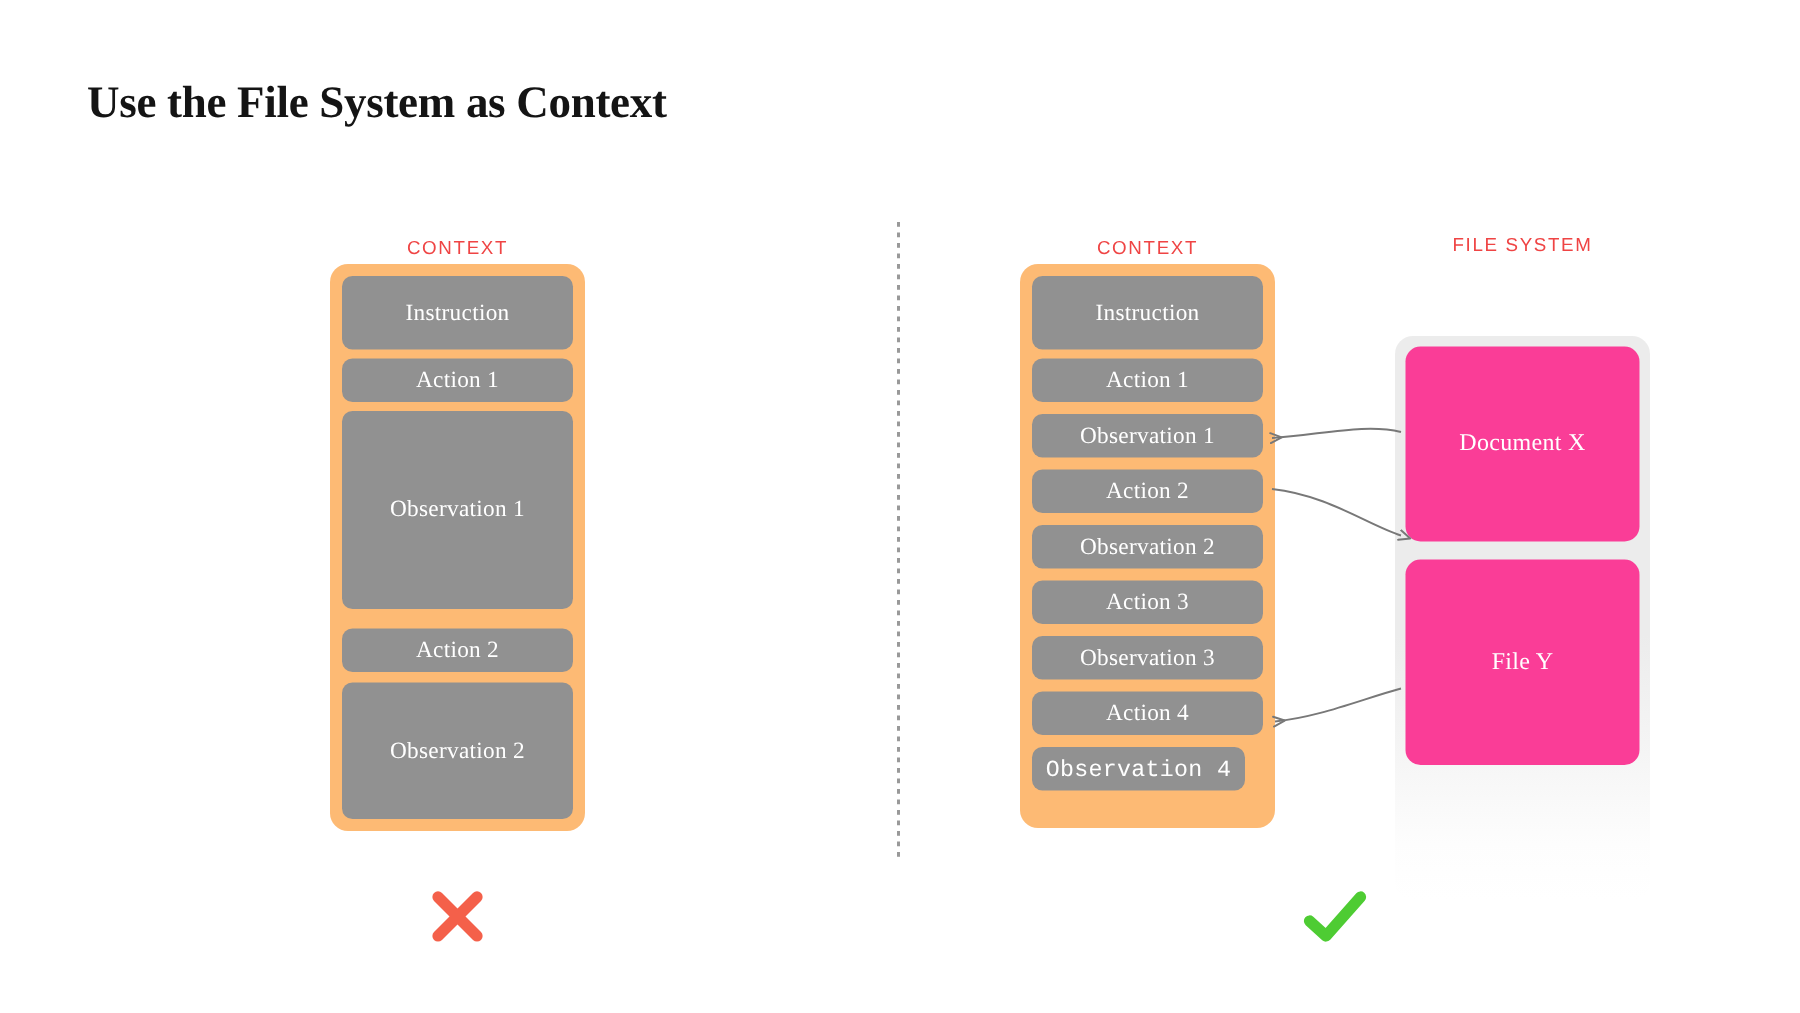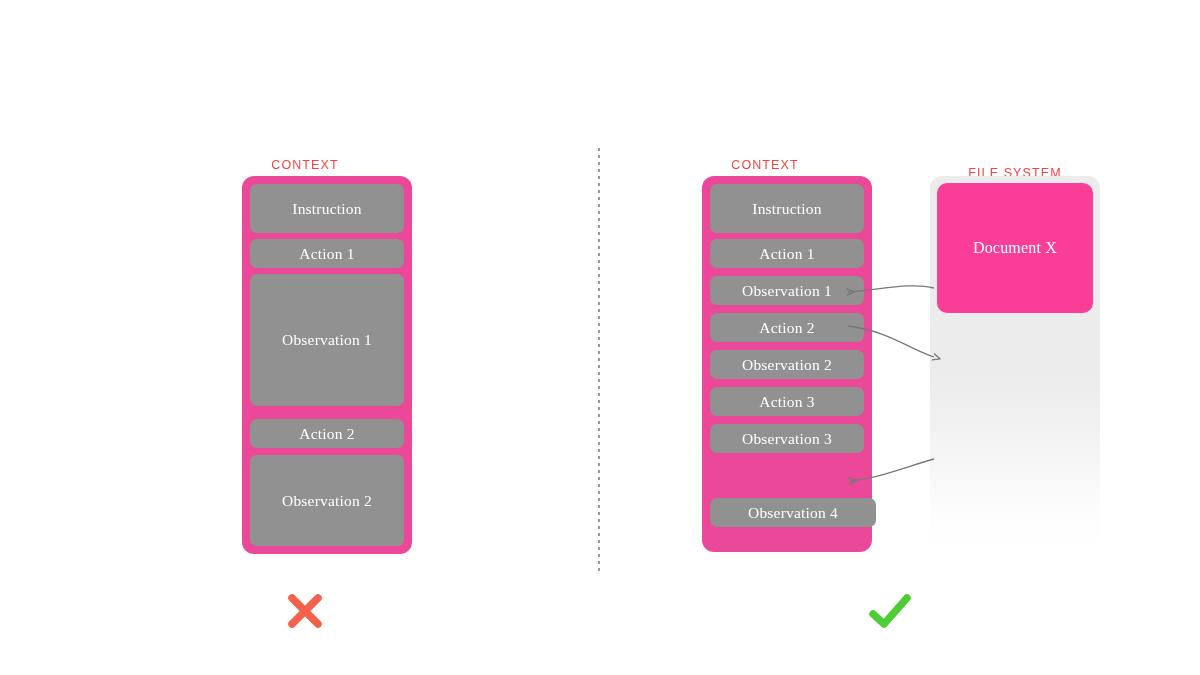--- a/index.html
+++ b/index.html
@@ -42,31 +42,31 @@
     font-size: 12.5px;
     letter-spacing: 1.1px;
     color: #ef4444;
     text-align: center;
     white-space: nowrap;
   }
 
   
   .ctx-container {
     position: absolute;
-    background: #ec4899;
+    background: #fdba74;
     border-radius: 12px;
     box-sizing: border-box;
-    margin-left: 22px;
   }
 
   .fs-container {
     position: absolute;
     background: linear-gradient(to bottom, #ececec 0%, #ececec 53%, #f4f4f4 72%, #fdfdfd 90%, #ffffff 100%);
     border-radius: 12px;
     box-sizing: border-box;
+    margin-top: 48px;
   }
 
   
   .blk {
     position: absolute;
     border-radius: 7px;
     display: flex;
     align-items: center;
     justify-content: center;
     box-sizing: border-box;
@@ -107,20 +107,21 @@
     width: 1200px;
     height: 675px;
     pointer-events: none;
   }
 </style>
 </head>
 <body>
 
 <div id="slide">
 
+  <div class="slide-title">Use the File System as Context</div>
 
   <div class="col-header" style="left:220px; top:158px; width:170px;">CONTEXT</div>
 
   <div class="ctx-container" style="left:220px; top:176px; width:170px; height:378px;">
 
     <div class="blk blk-gray" style="left:8px; top:8px; width:154px; height:49px;">Instruction</div>
 
     <div class="blk blk-gray" style="left:8px; top:63px; width:154px; height:29px;">Action 1</div>
 
     <div class="blk blk-gray" style="left:8px; top:98px; width:154px; height:132px;">Observation 1</div>
@@ -152,30 +153,32 @@
     <div class="blk blk-gray" style="left:8px; top:100px; width:154px; height:29px;">Observation 1</div>
 
     <div class="blk blk-gray" style="left:8px; top:137px; width:154px; height:29px;">Action 2</div>
 
     <div class="blk blk-gray" style="left:8px; top:174px; width:154px; height:29px;">Observation 2</div>
 
     <div class="blk blk-gray" style="left:8px; top:211px; width:154px; height:29px;text-align:center;">Action 3</div>
 
     <div class="blk blk-gray" style="left:8px; top:248px; width:154px; height:29px;">Observation 3</div>
 
-
-    <div class="blk blk-gray" style="left:8px; top:322px; width:166px; height:29px;">Observation 4</div>
-  </div>
-
-  <div class="col-header" style="left:930px; top:166px; width:170px;">FILE SYSTEM</div>
+    <div class="blk blk-gray" style="left:8px; top:285px; width:154px; height:29px;">Action 4</div>
+
+    <div class="blk blk-gray" style="left:8px; top:322px; width:142px; height:29px;font-family:Liberation Mono, monospace;">Observation 4</div>
+  </div>
+
+  <div class="col-header" style="left:930px; top:156px; width:170px;">FILE SYSTEM</div>
 
   <div class="fs-container" style="left:930px; top:176px; width:170px; height:376px;">
 
     <div class="blk blk-pink" style="left:7px; top:7px; width:156px; height:130px;">Document X</div>
 
+    <div class="blk blk-pink" style="left:7px; top:149px; width:156px; height:137px;">File Y</div>
   </div>
 
   <div class="verdict" style="left:868px; top:592px;">
     <svg width="44" height="38" viewBox="0 0 44 38">
       <polyline points="5,22 16,32 39,6" fill="none" stroke="#4ecc33" stroke-width="7.5" stroke-linecap="round" stroke-linejoin="round"></polyline>
     </svg>
   </div>
 
   <svg id="connectors">
     <defs>

